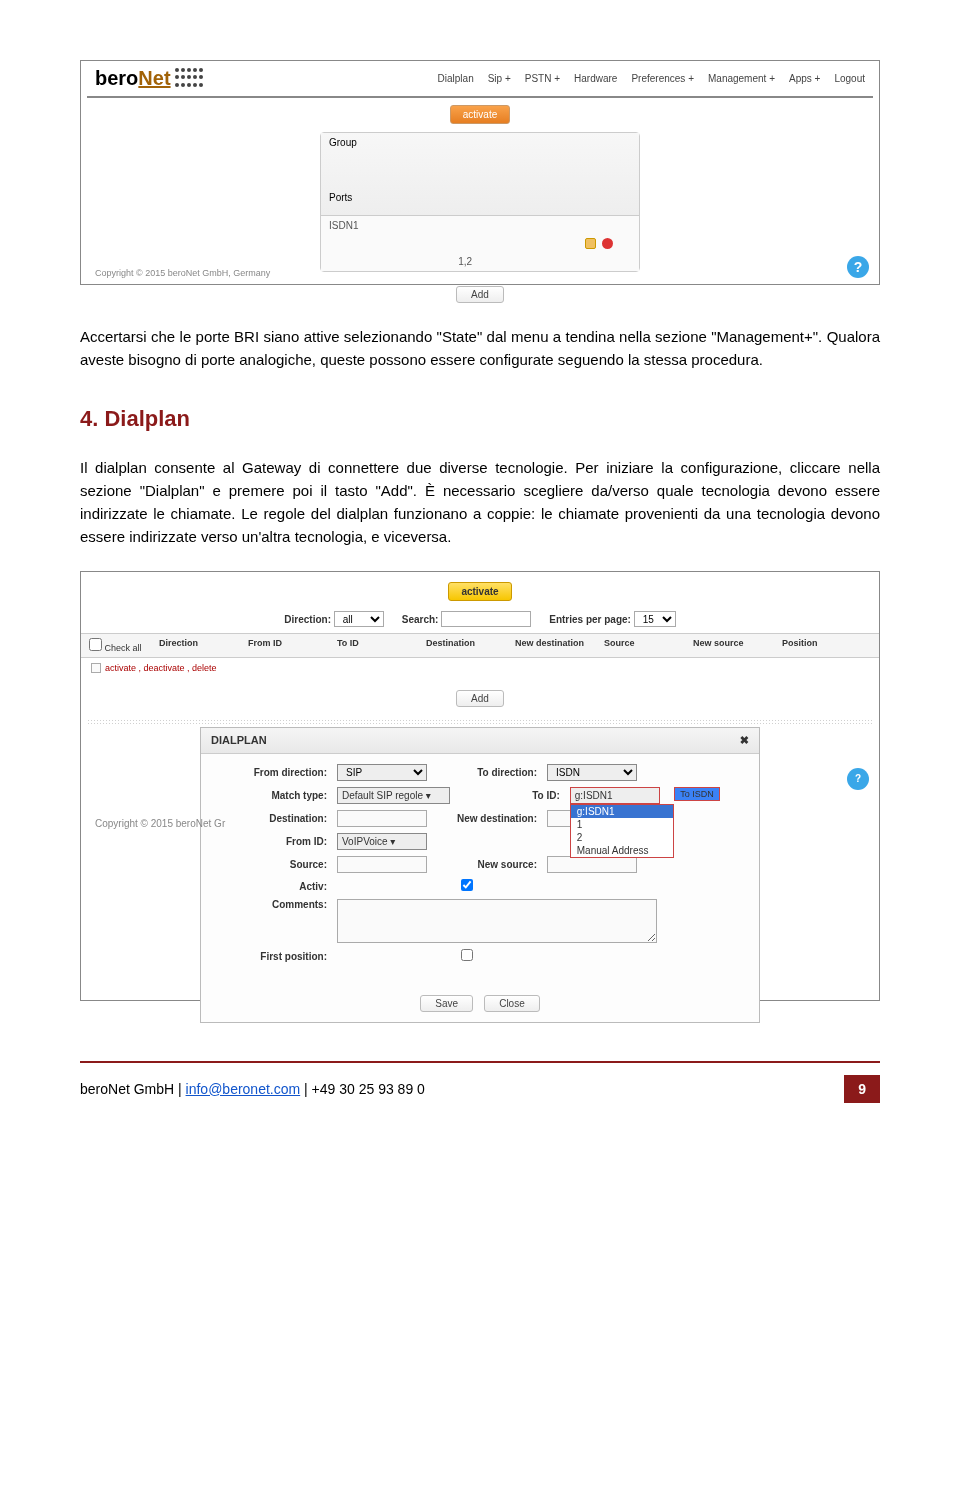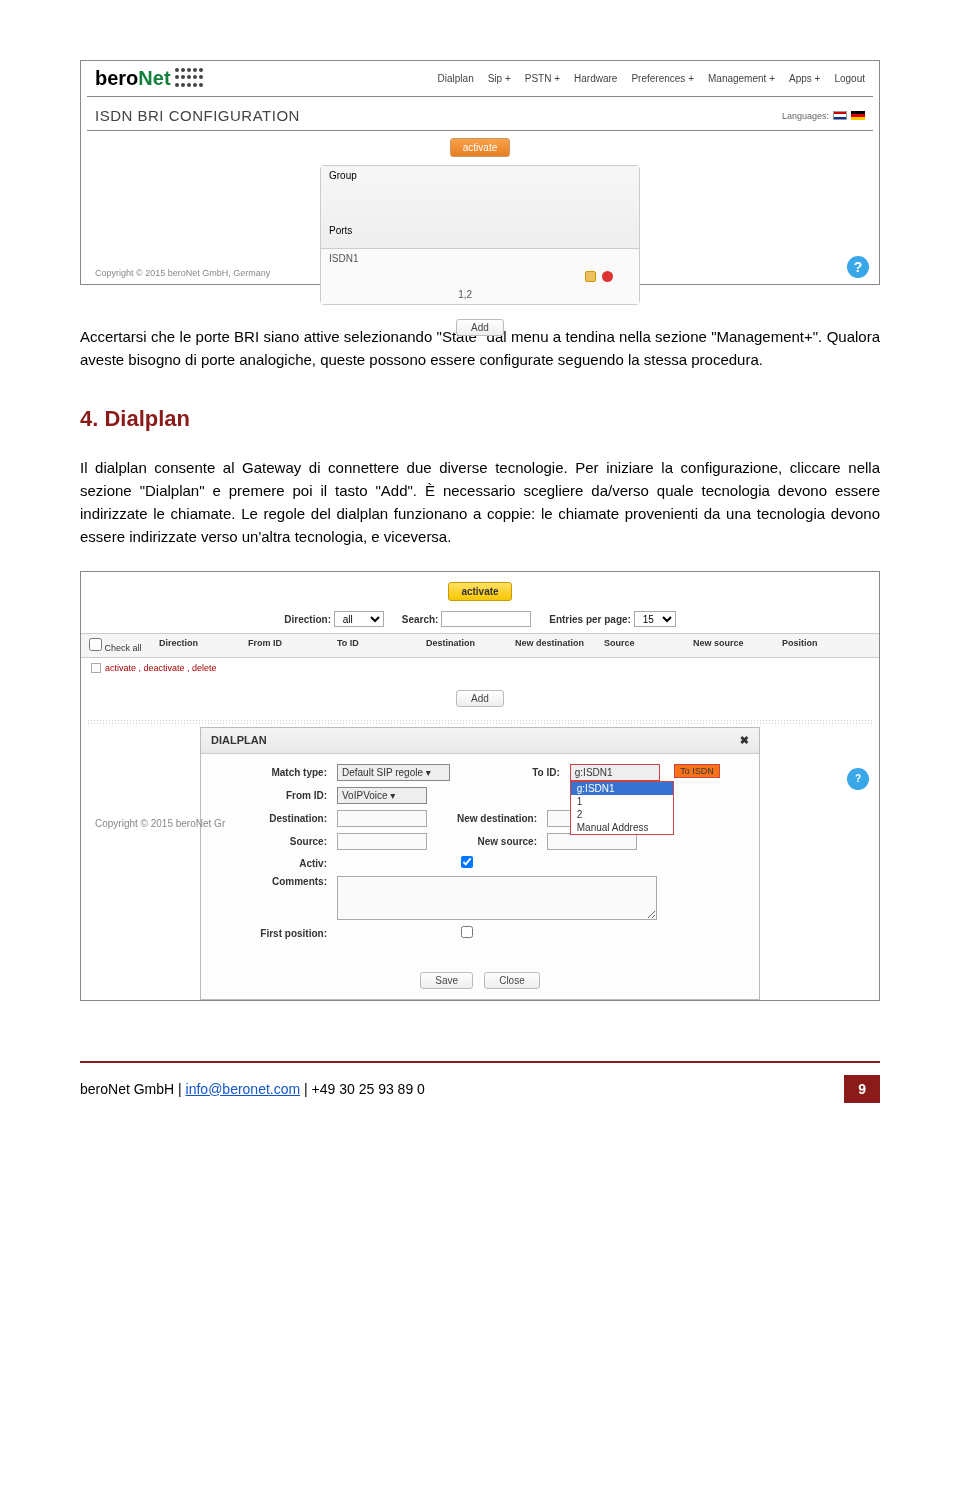--- a/index.html
+++ b/index.html
@@ -5,21 +5,21 @@
   * { box-sizing: border-box; margin: 0; padding: 0; }
   body { font-family: Arial, sans-serif; background: #fff; width: 960px; margin: 0 auto; padding: 0; }
   .page { padding: 60px 80px 30px 80px; }
 
   
   .shot { border: 1px solid #888; background: #fff; position: relative; }
   .shot1 { height: 225px; margin-bottom: 40px; }
   .s1-top { display: flex; justify-content: space-between; align-items: center; padding: 6px 14px; }
   .logo { display: flex; align-items: center; gap: 4px; }
   .logo-text { font-size: 20px; font-weight: bold; }
-  .logo-text .red { color: #15803d; }
+  .logo-text .red { color: #a16207; text-decoration: underline; }
   .logo-dots { width: 30px; height: 22px; display: grid; grid-template-columns: repeat(5,1fr); grid-template-rows: repeat(3,1fr); gap: 1px; }
   .logo-dots span { width: 4px; height: 4px; border-radius: 50%; background: #444; }
   .s1-menu { display: flex; gap: 14px; font-size: 10px; color: #444; }
   .s1-hr { border: none; border-top: 1px solid #888; margin: 0 6px; }
   .s1-title-row { display: flex; justify-content: space-between; align-items: center; padding: 10px 14px 6px 14px; }
   .s1-title { font-size: 15px; color: #444; letter-spacing: .5px; }
   .s1-lang { font-size: 9px; color: #666; display: flex; align-items: center; gap: 4px; }
   .flag { width: 14px; height: 9px; display: inline-block; }
   .flag-uk { background: linear-gradient(#cc0000 33%, #fff 33% 66%, #003399 66%); border:1px solid #999; }
   .flag-de { background: linear-gradient(#000 33%, #d00 33% 66%, #fc0 66%); }
@@ -66,21 +66,21 @@
   .flab2 { width:100px; text-align:right; font-weight:bold; font-size:10px;}
   .fsel { border:1px solid #888; background:#eee; font-size:10px; padding:1px 18px 1px 4px; height:17px; min-width:90px;}
   .finp { border:1px solid #aaa; background:#fafafa; font-size:10px; padding:1px 4px; height:17px; width:90px;}
   .ftxt { border:1px solid #aaa; background:#fafafa; width:320px; height:44px;}
   .fchk { width:12px; height:12px;}
   .dropdown-open { position:relative; display:inline-block;}
   .dropdown-open .fsel { border:1px solid #c44;}
   .dd-list { position:absolute; top:17px; left:0; width:104px; background:#fff; border:1px solid #c44; font-size:10px; z-index:5;}
   .dd-list div { padding:1px 6px; }
   .dd-list .hl { background:#3873d1; color:#fff;}
-  .to-note { position:absolute; right:-60px; top:0; border:1px solid #c44; padding:1px 5px; font-size:9px; background:#f97316;}
+  .to-note { position:absolute; right:-60px; top:0; border:1px solid #c44; padding:1px 5px; font-size:9px; background:#3b82f6;}
   .s2-copy { position:absolute; left:14px; bottom:171px; font-size:10px; color:#888;}
   .s2-btns { text-align:center; padding:10px 0;}
   .help2 { position:absolute; right:10px; top:196px; width:22px; height:22px; border-radius:50%; background:#3aa7e8; color:#fff; text-align:center; line-height:22px; font-weight:bold;}
   .dot-row { height:3px; background-image:radial-gradient(circle, #d0d0d0 0.5px, transparent 0.5px); background-size:3px 3px;}
   .dots-area { padding:2px 6px;}
 
   
   .footer { border-top:2px solid #8b1a1a; margin-top:60px; padding:12px 0; display:flex; justify-content:space-between; align-items:center; font-size:14px;}
   .footer a { color:#1155cc; text-decoration:underline;}
   .pagenum { background:#8b1a1a; color:#fff; padding:6px 14px; font-weight:bold;}
@@ -117,28 +117,20 @@
         <span>Sip +</span>
         <span>PSTN +</span>
         <span>Hardware</span>
         <span>Preferences +</span>
         <span>Management +</span>
         <span>Apps +</span>
         <span>Logout</span>
       </div>
     </div>
     <hr class="s1-hr">
-    <div class="s1-title-row">
-      <div class="s1-title">ISDN BRI CONFIGURATION</div>
-      <div class="s1-lang">
-        <span>Languages:</span>
-        <span class="flag flag-uk"></span>
-        <span class="flag flag-de"></span>
-      </div>
-    </div>
     <hr class="s1-hr">
     <div class="s1-center" style="padding-top:6px;">
       <span class="btn-orange">activate</span>
     </div>
     <div class="s1-table">
       <div class="s1-th">
         <div class="c1">Group</div>
         <div class="c2">Ports</div>
         <div class="c3"></div>
       </div>
@@ -193,44 +185,50 @@
         <div class="dot-row"></div>
         <div class="dot-row"></div>
       </div>
 
     <div class="s2-dialog">
       <div class="s2-dh">
         <span>DIALPLAN</span>
         <span class="x">✖</span>
       </div>
       <div class="s2-form">
+        <div class="frow">
+          <span class="flab">From direction:</span>
+          <select class="fsel"><option>SIP</option></select>
+          <span class="flab2">To direction:</span>
+          <select class="fsel"><option>ISDN</option></select>
+        </div>
         <div class="frow">
           <span class="flab">Match type:</span>
           <span class="fsel" style="display:inline-block;line-height:14px;">Default SIP regole ▾</span>
           <span class="flab2">To ID:</span>
           <span class="dropdown-open">
             <span class="fsel" style="display:inline-block;line-height:14px;min-width:90px;">g:ISDN1</span>
             <div class="dd-list">
               <div class="hl">g:ISDN1</div>
               <div>1</div>
               <div>2</div>
               <div>Manual Address</div>
             </div>
             <span class="to-note">To ISDN</span>
           </span>
         </div>
         <div class="frow">
+          <span class="flab">Destination:</span>
+          <input class="finp" style="">
+          <span class="flab2">New destination:</span>
+          <input class="finp" style="">
+        </div>
+        <div class="frow">
           <span class="flab">From ID:</span>
           <span class="fsel" style="display:inline-block;line-height:14px;">VoIPVoice ▾</span>
-        </div>
-        <div class="frow">
-          <span class="flab">Destination:</span>
-          <input class="finp" style="">
-          <span class="flab2">New destination:</span>
-          <input class="finp" style="">
         </div>
         <div class="frow">
           <span class="flab">Source:</span>
           <input class="finp" style="">
           <span class="flab2">New source:</span>
           <input class="finp" style="">
         </div>
         <div class="frow">
           <span class="flab">Activ:</span>
           <span style="width:260px;text-align:center;"><input type="checkbox" checked="" class="fchk" style=""></span>

